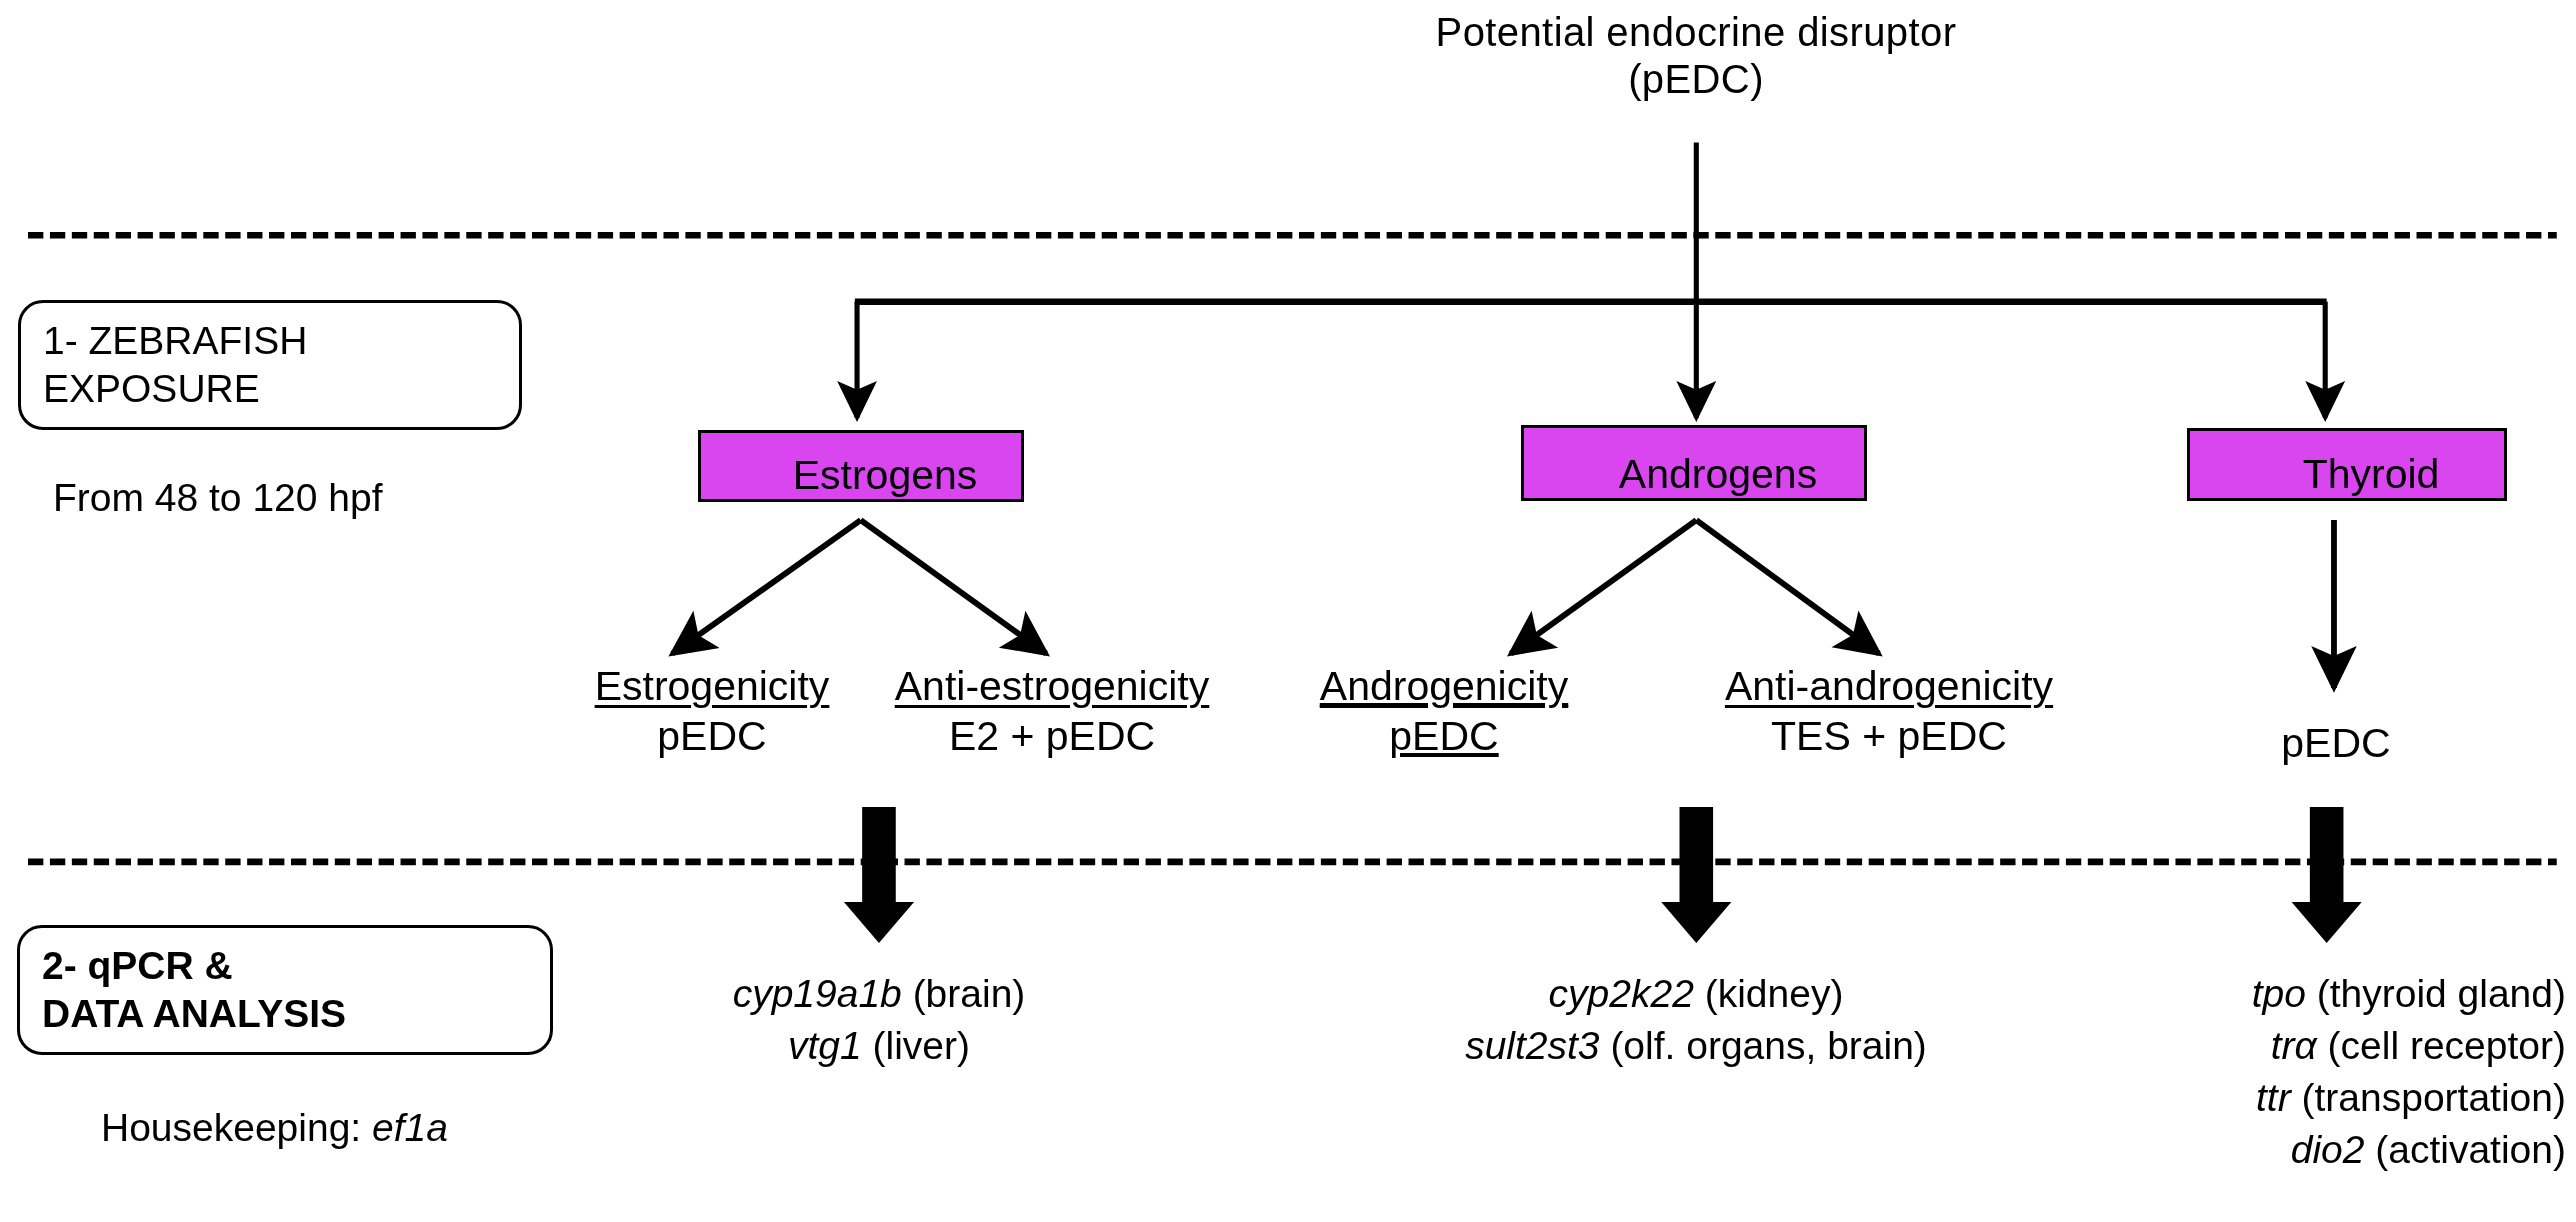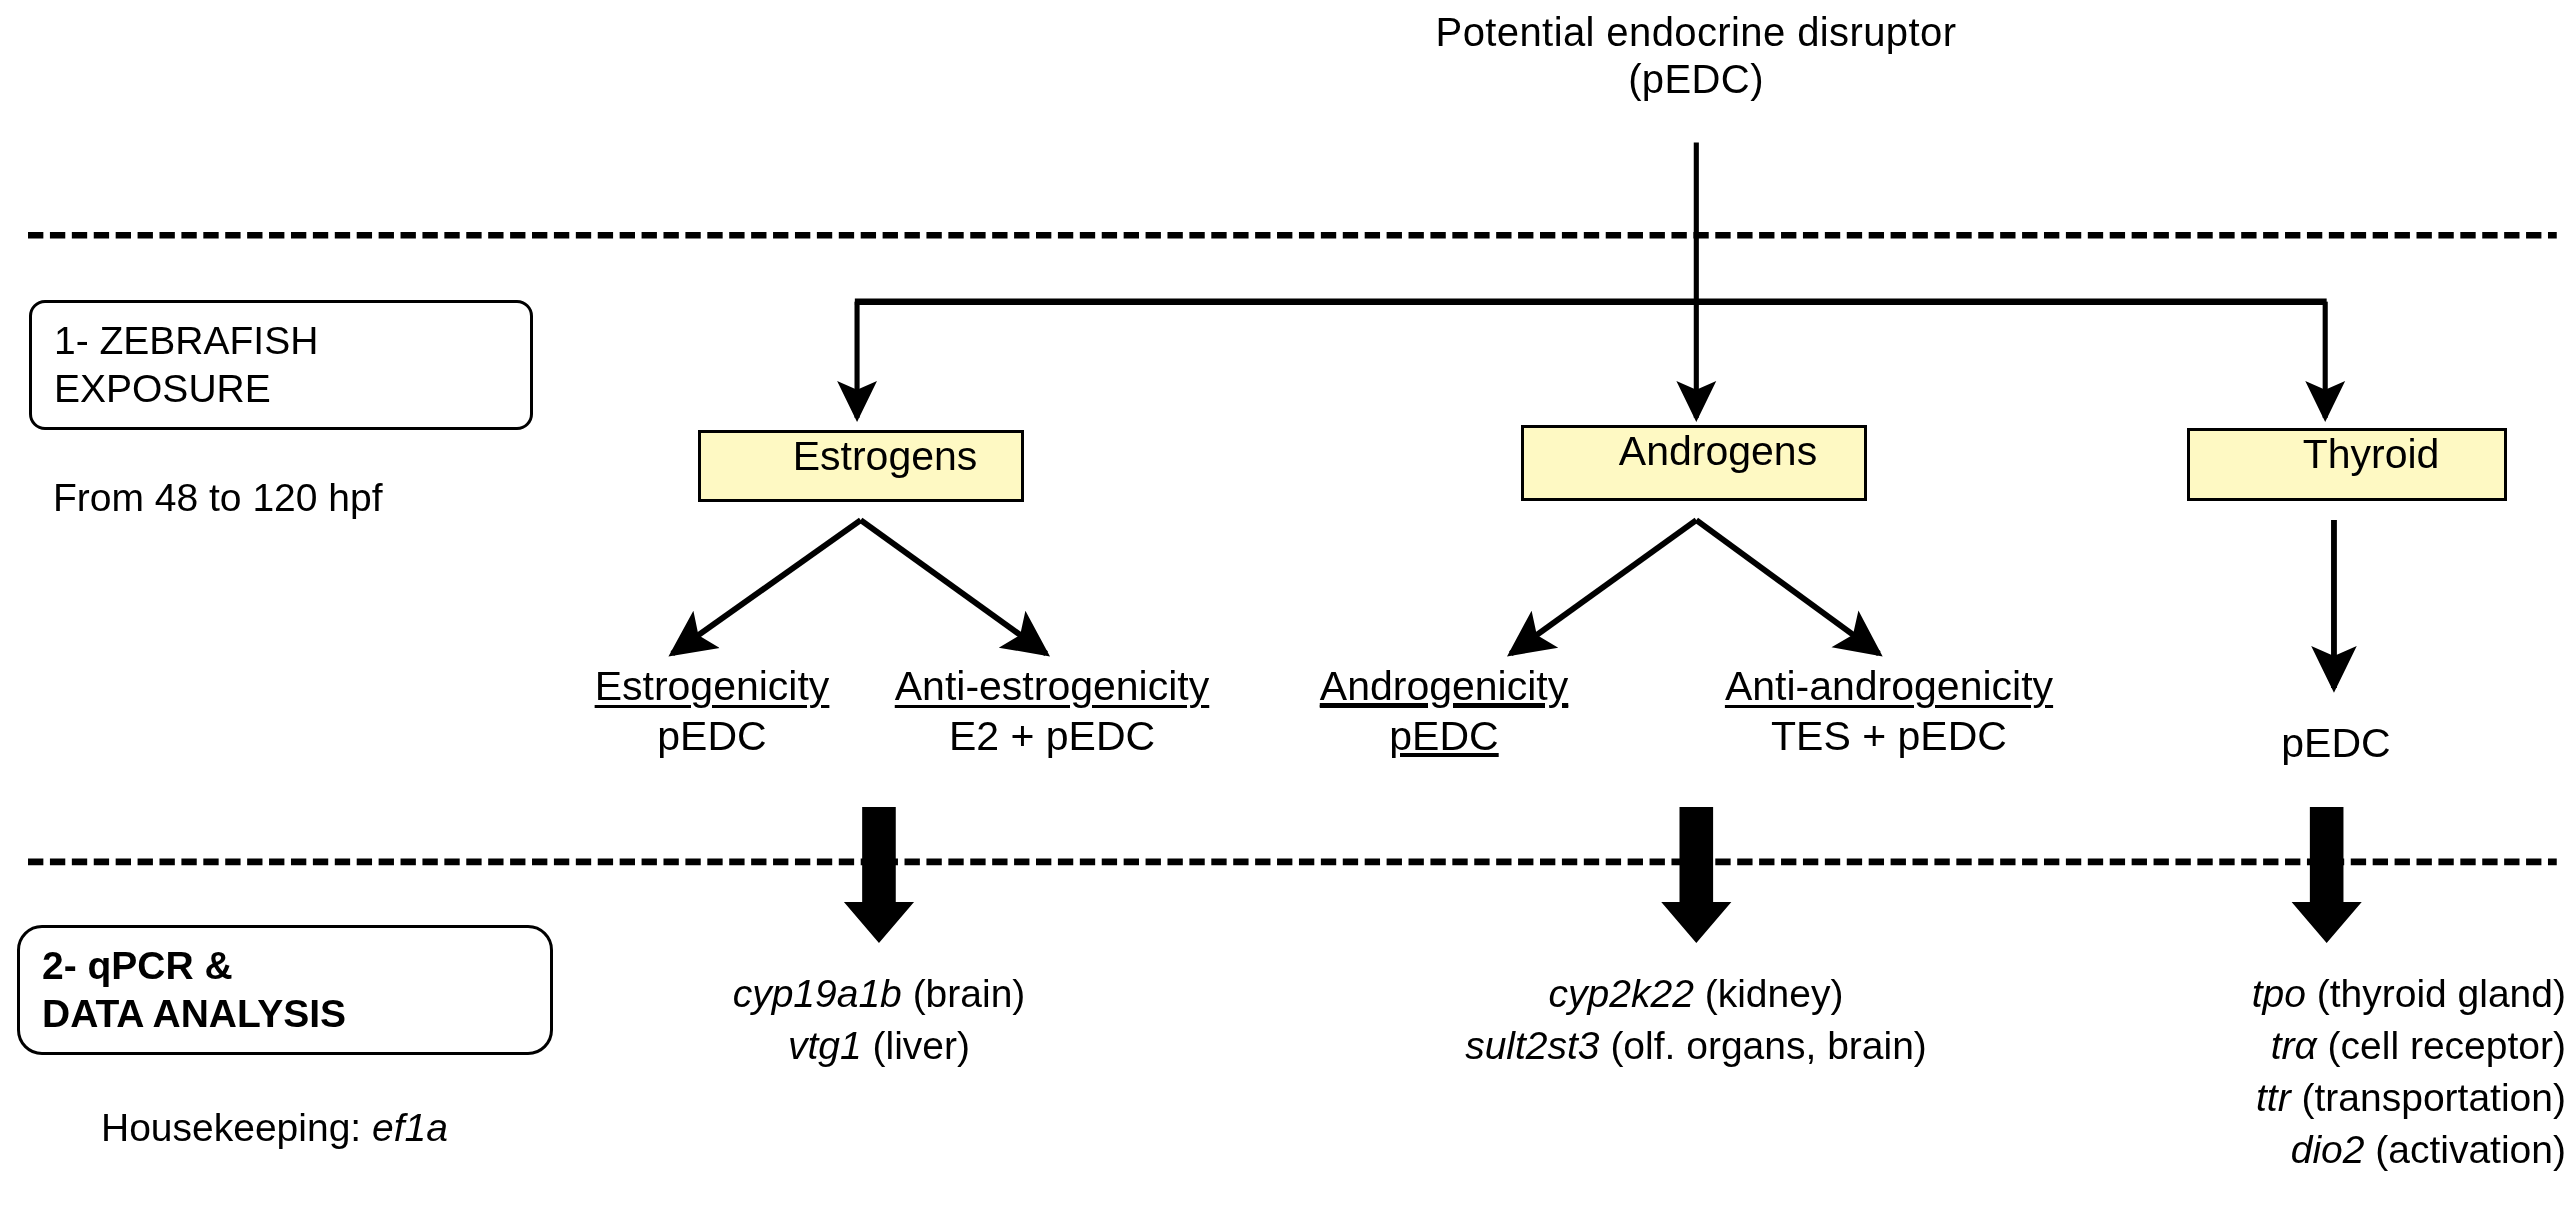--- a/index.html
+++ b/index.html
@@ -61,24 +61,24 @@
     line-height: 1.22;
   }
   .phase-note {
     font-size: 39px;
   }
 
   
   .axis-box {
     position: absolute;
     border: 3.7px solid #000;
-    background: #fef9c3;
+    background: #d946ef;
     box-sizing: border-box;
     display: flex;
-    align-items: flex-start;
+    align-items: flex-end;
     justify-content: center;
     font-size: 41px;
     padding-left: 48px;
   }
 
   
   .assay {
     position: absolute;
     transform: translateX(-50%);
     text-align: center;
@@ -156,21 +156,21 @@
     <g>
       <path d="M3162,1105 h46 v130 h25 l-48,56 l-48,-56 h25 z" fill="#000"></path>
     </g>
   </svg>
 
   <div class="txt title ctr" style="left:1696px; top:8.8px;">
     <span>Potential endocrine disruptor</span>
     <span class="ln2">(pEDC)</span>
   </div>
 
-  <div class="phase-box" style="left:29px; top:300px; width:504px; height:130px;border-radius:16px;">
+  <div class="phase-box" style="left:18px; top:300px; width:504px; height:130px;">
     <span class="line">1- ZEBRAFISH</span>
     <span class="line">EXPOSURE</span>
   </div>
   <div class="txt phase-note" style="left:53px; top:475px;">From 48 to 120 hpf</div>
 
   <div class="phase-box" style="left:17px; top:925px; width:536px; height:130px;font-weight:bold;">
     <span class="line">2- qPCR &amp;</span>
     <span class="line">DATA ANALYSIS</span>
   </div>
   <div class="txt phase-note" style="left:53px; top:1102px;margin-left:48px;">

